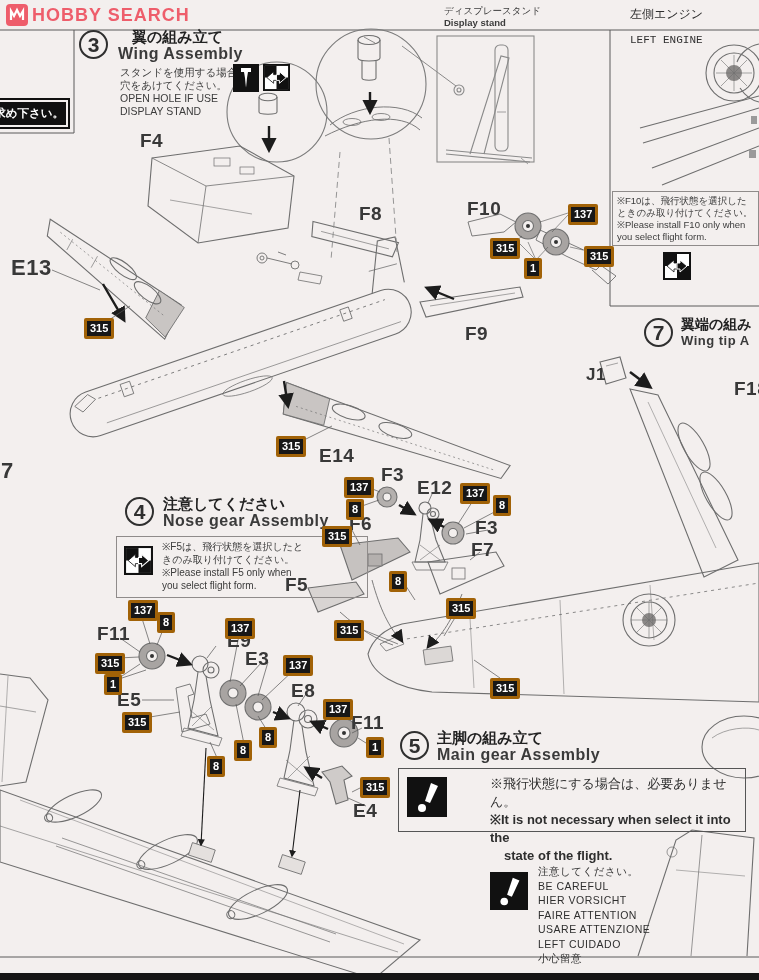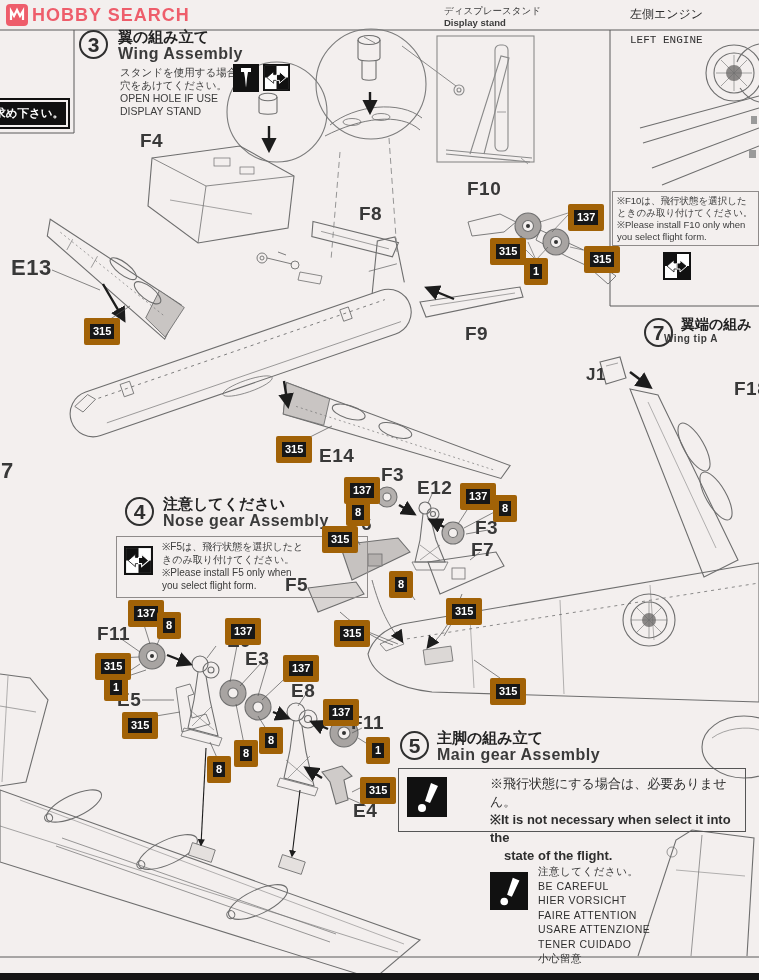--- a/index.html
+++ b/index.html
@@ -14,21 +14,21 @@
   .stepcircle{position:absolute;width:29px;height:29px;border:2.5px solid #2f2f2f;border-radius:50%;
               display:flex;align-items:center;justify-content:center;font-size:21px;font-weight:bold;
               color:#2f2f2f;background:#f3efee;box-sizing:border-box;}
   .tja{font-size:15px;font-weight:bold;color:#222;white-space:nowrap;}
   .ten{font-size:16px;font-weight:bold;color:#3a3a3a;white-space:nowrap;letter-spacing:0.5px;}
   .note{font-size:10.5px;line-height:13px;color:#3c3c3c;white-space:nowrap;}
   .note-s{font-size:9.5px;line-height:12px;color:#3c3c3c;white-space:nowrap;}
   
   .plabel{position:absolute;font-size:19px;font-weight:600;color:#383838;white-space:nowrap;letter-spacing:0.5px;}
   .co{position:absolute;background:#171717;color:#fff;font-size:11px;font-weight:bold;line-height:15px;
-      padding:0 3px;border:6px solid #a16207;border-radius:2px;white-space:nowrap;}
+      padding:0 3px;border:3px solid #a16207;border-radius:2px;white-space:nowrap;}
   .iconbox{position:absolute;}
   .banner{position:absolute;left:-4px;top:98px;width:74px;height:31px;background:#101010;
           border:2px solid #101010;box-shadow:inset 0 0 0 2px #f3efee;display:flex;align-items:center;
           justify-content:flex-end;padding-right:4px;box-sizing:border-box;}
   .banner span{color:#fff;font-size:11.5px;font-weight:bold;white-space:nowrap;}
   .framebox{position:absolute;border:1px solid #8f8b8a;box-sizing:border-box;}
   .bottombar{position:absolute;left:0;top:973px;width:759px;height:7px;background:#161616;}
   .clip{overflow:hidden;}
 </style>
 </head>
@@ -334,21 +334,21 @@
     <span class="brand-text">HOBBY SEARCH</span>
   </div>
 
   <div class="banner">
     <span>求め下さい。</span>
   </div>
 
   <div class="stepcircle" style="left:79px;top:30px;">
     <span>3</span>
     </div>
-  <span class="abs tja" style="left:118px;top:28px;">翼の組み立て</span>
+  <span class="abs tja" style="left:132px;top:28px;">翼の組み立て</span>
   <span class="abs ten" style="left:118px;top:45px;">Wing Assembly</span>
   <div class="abs note" style="left:120px;top:66px;">
     <div>スタンドを使用する場合は、</div>
     <div>穴をあけてください。</div>
     <div>OPEN HOLE  IF USE</div>
     <div>DISPLAY STAND</div>
   </div>
   <div class="iconbox" style="left:233px;top:64px;">
     <svg width="26" height="28" viewBox="0 0 26 28">
         <rect width="26" height="28" fill="#111"></rect>
@@ -389,21 +389,21 @@
         <rect x="14" y="14" width="12" height="12" fill="#111"></rect>
       <path d="M4,14 L11,8 V11 H14 V17 H11 V20 Z" fill="#fff" stroke="#111" stroke-width="0.8"></path>
       <path d="M24,14 L17,8 V11 H14 V17 H17 V20 Z" fill="#111" stroke="#fff" stroke-width="1"></path>
       </svg>
   </div>
 
   <div class="stepcircle" style="left:644px;top:318px;">
     <span>7</span>
     </div>
   <span class="abs tja" style="left:681px;top:316px;font-size:14px;">翼端の組み</span>
-  <span class="abs ten" style="left:664px;top:333px;font-size:10px;">Wing tip A</span>
+  <span class="abs ten" style="left:681px;top:333px;font-size:13px;">Wing tip A</span>
 
   <div class="stepcircle" style="left:125px;top:497px;">
     <span>4</span>
     </div>
   <span class="abs tja" style="left:163px;top:495px;">注意してください</span>
   <span class="abs ten" style="left:163px;top:512px;">Nose gear Assembly</span>
   <div class="framebox" style="left:116px;top:536px;width:252px;height:62px;"></div>
   <div class="iconbox" style="left:124px;top:546px;">
     <svg width="29" height="29" viewBox="0 0 28 28">
         <rect width="28" height="28" fill="#111"></rect>
@@ -447,29 +447,29 @@
       <path d="M24,6 L31,9 L23,26 L18,24 Z" fill="#fff"></path>
         <circle cx="15" cy="31" r="4" fill="#fff"></circle>
       </svg>
   </div>
   <div class="abs" style="left:538px;top:864px;font-size:10.5px;line-height:14.5px;letter-spacing:0.5px;">
     <div>注意してください。</div>
     <div>BE CAREFUL</div>
     <div>HIER VORSICHT</div>
     <div>FAIRE ATTENTION</div>
     <div>USARE ATTENZIONE</div>
-    <div>TENER CUIDADO</div>
+    <div>LEFT CUIDADO</div>
     <div>小心留意</div>
   </div>
 
   <span class="plabel" style="left:140px;top:130px;">F4</span>
   <span class="plabel" style="left:359px;top:203px;">F8</span>
   <span class="plabel" style="left:11px;top:255px;font-size:22px;">E13</span>
   <span class="plabel" style="left:465px;top:323px;">F9</span>
-  <span class="plabel" style="left:467px;top:178px;">F10</span>
+  <span class="plabel" style="left:467px;top:198px;">F10</span>
   <span class="plabel" style="left:319px;top:445px;">E14</span>
   <span class="plabel" style="left:381px;top:464px;">F3</span>
   <span class="plabel" style="left:417px;top:477px;">E12</span>
   <span class="plabel" style="left:475px;top:517px;">F3</span>
   <span class="plabel" style="left:349px;top:513px;">F6</span>
   <span class="plabel" style="left:471px;top:539px;">F7</span>
   <span class="plabel" style="left:285px;top:574px;text-align:right;">F5</span>
   <span class="plabel" style="left:97px;top:623px;">F11</span>
   <span class="plabel" style="left:117px;top:689px;">E5</span>
   <span class="plabel" style="left:211px;top:630px;margin-left:16px;">E9</span>

